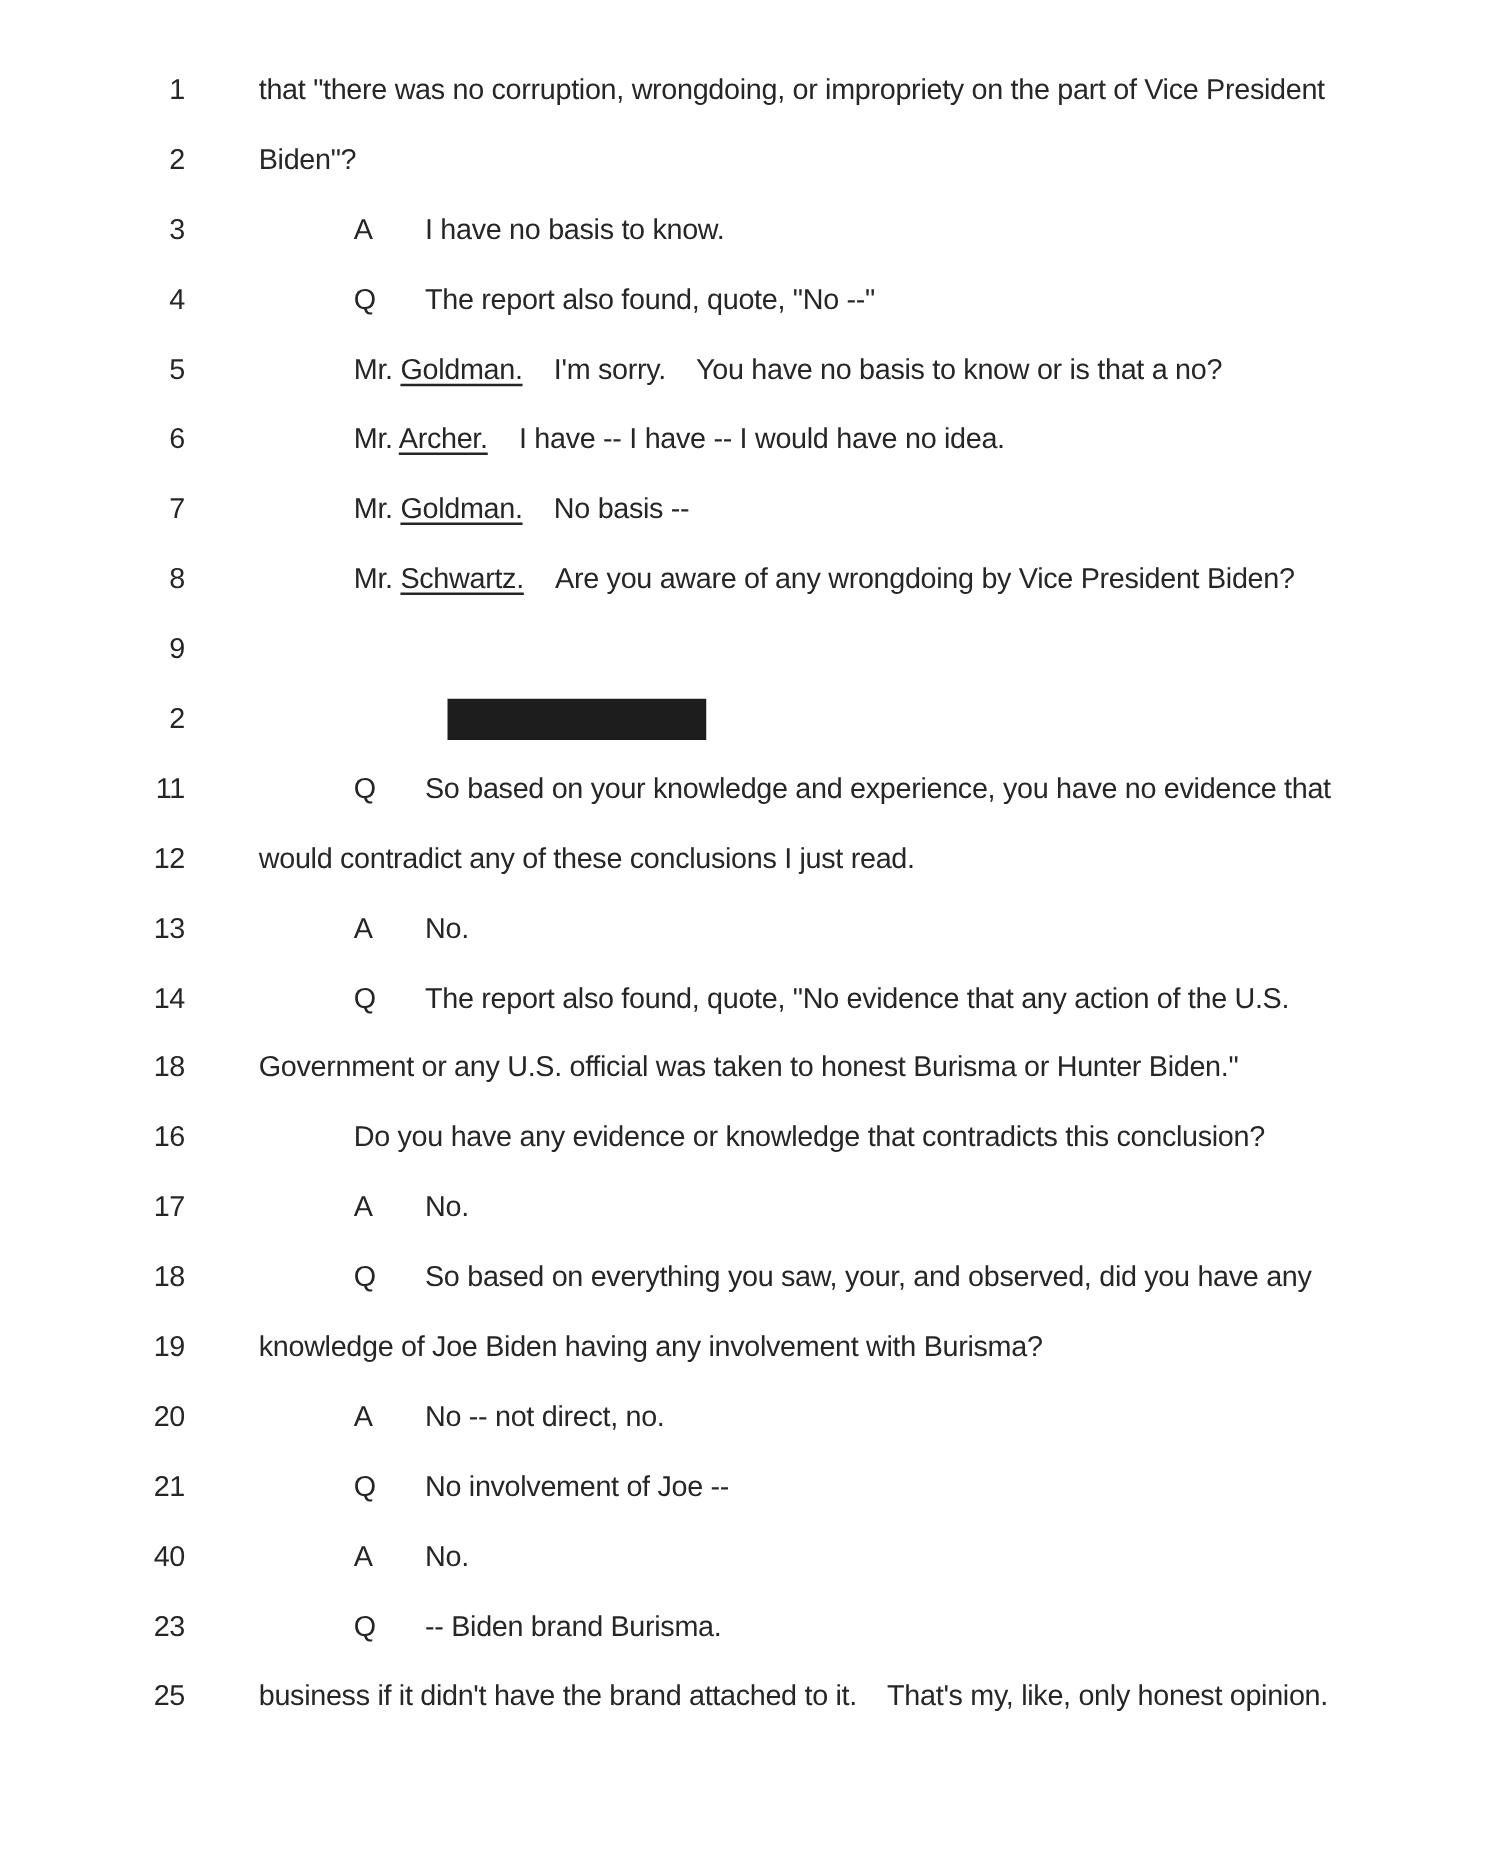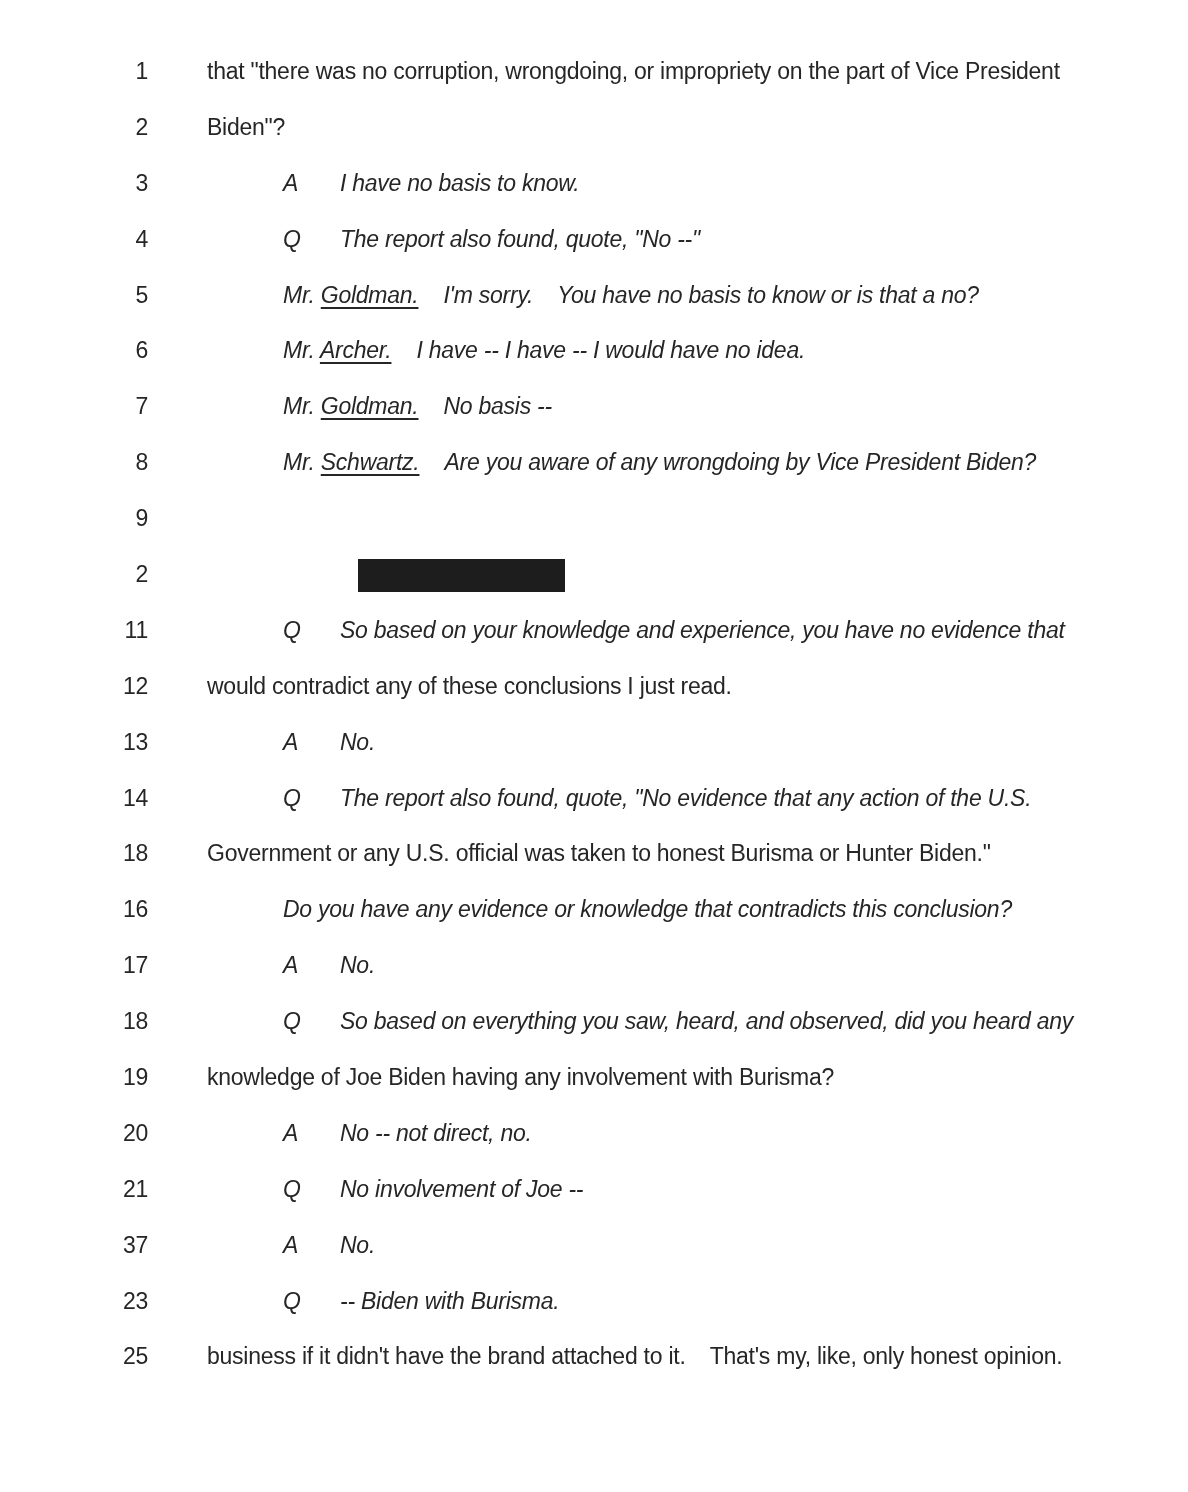--- a/index.html
+++ b/index.html
@@ -38,21 +38,20 @@
   .num {
     flex: 0 0 148px;
     width: 148px;
     text-align: right;
   }
   .body {
     margin-left: 59px;
   }
   .pad {
     padding-left: 76px;
-    font-style: italic;
   }
   .qa-letter {
     display: inline-block;
     width: 57px;
   }
   .speaker-name {
     text-decoration: underline;
     text-decoration-thickness: 1.5px;
     text-underline-offset: 4px;
   }
@@ -84,21 +83,21 @@
       <div class="row"><span class="num">8</span><span class="body pad"><span>Mr. </span><span class="speaker-name">Schwartz.</span><span class="after-name">Are you aware of any wrongdoing by Vice President Biden?</span></span></div>
       <div class="row"><span class="num">9</span></div>
       <div class="row"><span class="num">2</span><span class="body"><span class="redact-box" style="background: rgb(29, 29, 29); width: 207px; height: 33px;"></span></span></div>
       <div class="row"><span class="num">11</span><span class="body pad"><span class="qa-letter">Q</span><span>So based on your knowledge and experience, you have no evidence that</span></span></div>
       <div class="row"><span class="num">12</span><span class="body">would contradict any of these conclusions I just read.</span></div>
       <div class="row"><span class="num">13</span><span class="body pad"><span class="qa-letter">A</span><span>No.</span></span></div>
       <div class="row"><span class="num">14</span><span class="body pad"><span class="qa-letter">Q</span><span>The report also found, quote, "No evidence that any action of the U.S.</span></span></div>
       <div class="row"><span class="num">18</span><span class="body">Government or any U.S. official was taken to honest Burisma or Hunter Biden."</span></div>
       <div class="row"><span class="num">16</span><span class="body pad">Do you have any evidence or knowledge that contradicts this conclusion?</span></div>
       <div class="row"><span class="num">17</span><span class="body pad"><span class="qa-letter">A</span><span>No.</span></span></div>
-      <div class="row"><span class="num">18</span><span class="body pad"><span class="qa-letter">Q</span><span>So based on everything you saw, heard, and observed, did you heard any</span></span></div>
+      <div class="row"><span class="num">18</span><span class="body pad"><span class="qa-letter">Q</span><span>So based on everything you saw, your, and observed, did you have any</span></span></div>
       <div class="row"><span class="num">19</span><span class="body">knowledge of Joe Biden having any involvement with Burisma?</span></div>
       <div class="row"><span class="num">20</span><span class="body pad"><span class="qa-letter">A</span><span>No -- not direct, no.</span></span></div>
       <div class="row"><span class="num">21</span><span class="body pad"><span class="qa-letter">Q</span><span>No involvement of Joe --</span></span></div>
-      <div class="row"><span class="num">37</span><span class="body pad"><span class="qa-letter">A</span><span>No.</span></span></div>
-      <div class="row"><span class="num">23</span><span class="body pad"><span class="qa-letter">Q</span><span>-- Biden with Burisma.</span></span></div>
+      <div class="row"><span class="num">40</span><span class="body pad"><span class="qa-letter">A</span><span>No.</span></span></div>
+      <div class="row"><span class="num">23</span><span class="body pad"><span class="qa-letter">Q</span><span>-- Biden brand Burisma.</span></span></div>
       <div class="row"><span class="num">25</span><span class="body">business if it didn't have the brand attached to it.    That's my, like, only honest opinion.</span></div>
     </div>
 </div>
 
 </body></html>

